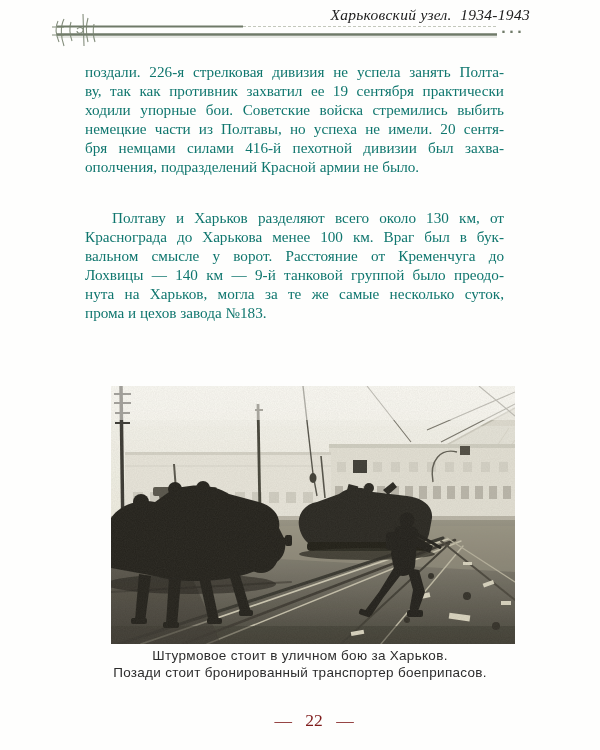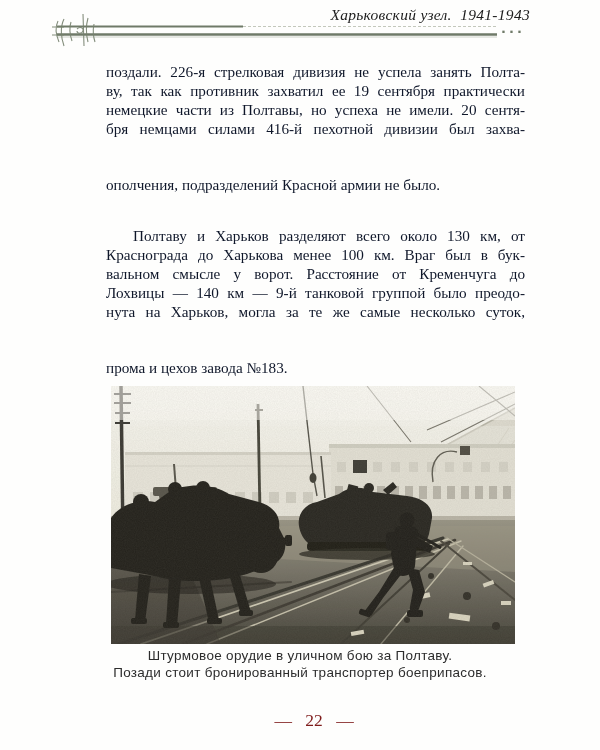--- a/index.html
+++ b/index.html
@@ -15,29 +15,29 @@
   }
   .hdr-dots {
     position:absolute; left:501px; top:24px;
     font-family:"DejaVu Sans", sans-serif;
     font-size:13px; color:#6f7a68; letter-spacing:3px; font-weight:bold;
   }
   .flourish { position:absolute; left:0; top:0; width:600px; height:54px; }
 
   
   .body-text {
-    position:absolute; left:106px; top:62px; width:419px;
+    position:absolute; left:85px; top:62px; width:419px;
     font-family:"Liberation Serif", serif;
-    font-size:15.2px; color:#0f172a;
+    font-size:15.2px; color:#0f766e;
   }
   .body-text .line {
     height:19px; line-height:19px; overflow:hidden;
     text-align:justify; text-align-last:justify;
   }
-  .body-text .para .line:last-child { text-align-last:left;margin-top:37px; }
+  .body-text .para .line:last-child { text-align-last:left; }
   .para-indent .line:first-child { text-indent:27px;margin-top:32px; }
 
   
   .photo { position:absolute; left:111px; top:386px; width:404px; height:258px; }
 
   
   .caption {
     position:absolute; left:60px; top:648px; width:480px;
     font-family:"Liberation Sans", sans-serif;
     font-size:13.5px; line-height:16.5px; color:#2d2d2d; letter-spacing:0.3px;
@@ -49,21 +49,21 @@
     position:absolute; left:0; top:710px; width:600px; text-align:center;
     font-family:"Liberation Serif", serif;
     font-size:17.5px; color:#7f1d1d; word-spacing:9px;padding-left:14px;
   }
 </style>
 </head>
 <body>
 
 <div class="page">
 
-  <span class="header-title">Харьковский узел.  1941-1943</span>
+  <span class="header-title">Харьковский узел.  1934-1943</span>
 
   <svg class="flourish" viewBox="0 0 600 54">
 
     <line x1="57" y1="26.5" x2="243" y2="26.5" stroke="#6f7a68" stroke-width="2.2"></line>
     <line x1="243" y1="26.5" x2="497" y2="26.5" stroke="#c3c8bc" stroke-width="1" stroke-dasharray="3 2"></line>
 
     <line x1="57" y1="34.5" x2="497" y2="34.5" stroke="#6f7a68" stroke-width="2.6"></line>
     <line x1="57" y1="37" x2="497" y2="37" stroke="#9aa392" stroke-width="0.8" opacity="0.6"></line>
 
     <g stroke="#77826f" stroke-width="1.1" fill="none" opacity="0.9">
@@ -76,20 +76,21 @@
       <path d="M52,27 h12 M52,35 h12"></path>
       <path d="M94,24 c-1,5 -1,12 1,18"></path>
     </g>
   </svg>
   <span class="hdr-dots">···</span>
 
   <div class="body-text">
     <div class="para">
         <div class="line">поздали. 226-я стрелковая дивизия не успела занять Полта-</div>
         <div class="line">ву, так как противник захватил ее 19 сентября практически</div>
+        <div class="line">ходили упорные бои. Советские войска стремились выбить</div>
         <div class="line">немецкие части из Полтавы, но успеха не имели. 20 сентя-</div>
         <div class="line">бря немцами силами 416-й пехотной дивизии был захва-</div>
         <div class="line">ополчения, подразделений Красной армии не было.</div>
       </div>
     <div class="para para-indent">
         <div class="line">Полтаву и Харьков разделяют всего около 130 км, от</div>
         <div class="line">Краснограда до Харькова менее 100 км. Враг был в бук-</div>
         <div class="line">вальном смысле у ворот. Расстояние от Кременчуга до</div>
         <div class="line">Лохвицы — 140 км — 9-й танковой группой было преодо-</div>
         <div class="line">нута на Харьков, могла за те же самые несколько суток,</div>
@@ -260,19 +261,19 @@
       <path d="M284,180 L292,186 L272,212 L260,230 L253,226 L268,206 Z"></path>
       <rect x="248" y="224" width="12" height="6" rx="2" transform="rotate(18 254 227)"></rect>
     </g>
 
     <rect x="0" y="0" width="404" height="34" fill="#fdfcf8" opacity="0.55"></rect>
     <rect x="0" y="0" width="404" height="258" fill="#e8e0c8" opacity="0.07"></rect>
     <rect x="0" y="0" width="404" height="258" filter="url(#grain)" opacity="0.45"></rect>
   </svg>
 
   <div class="caption">
-      <div class="line">Штурмовое орудие в уличном бою за Полтаву.</div>
+      <div class="line">Штурмовое стоит в уличном бою за Харьков.</div>
       <div class="line">Позади стоит бронированный транспортер боеприпасов.</div>
     </div>
 
   <div class="page-number">— 22 —</div>
 
 </div>
 
 </body></html>

